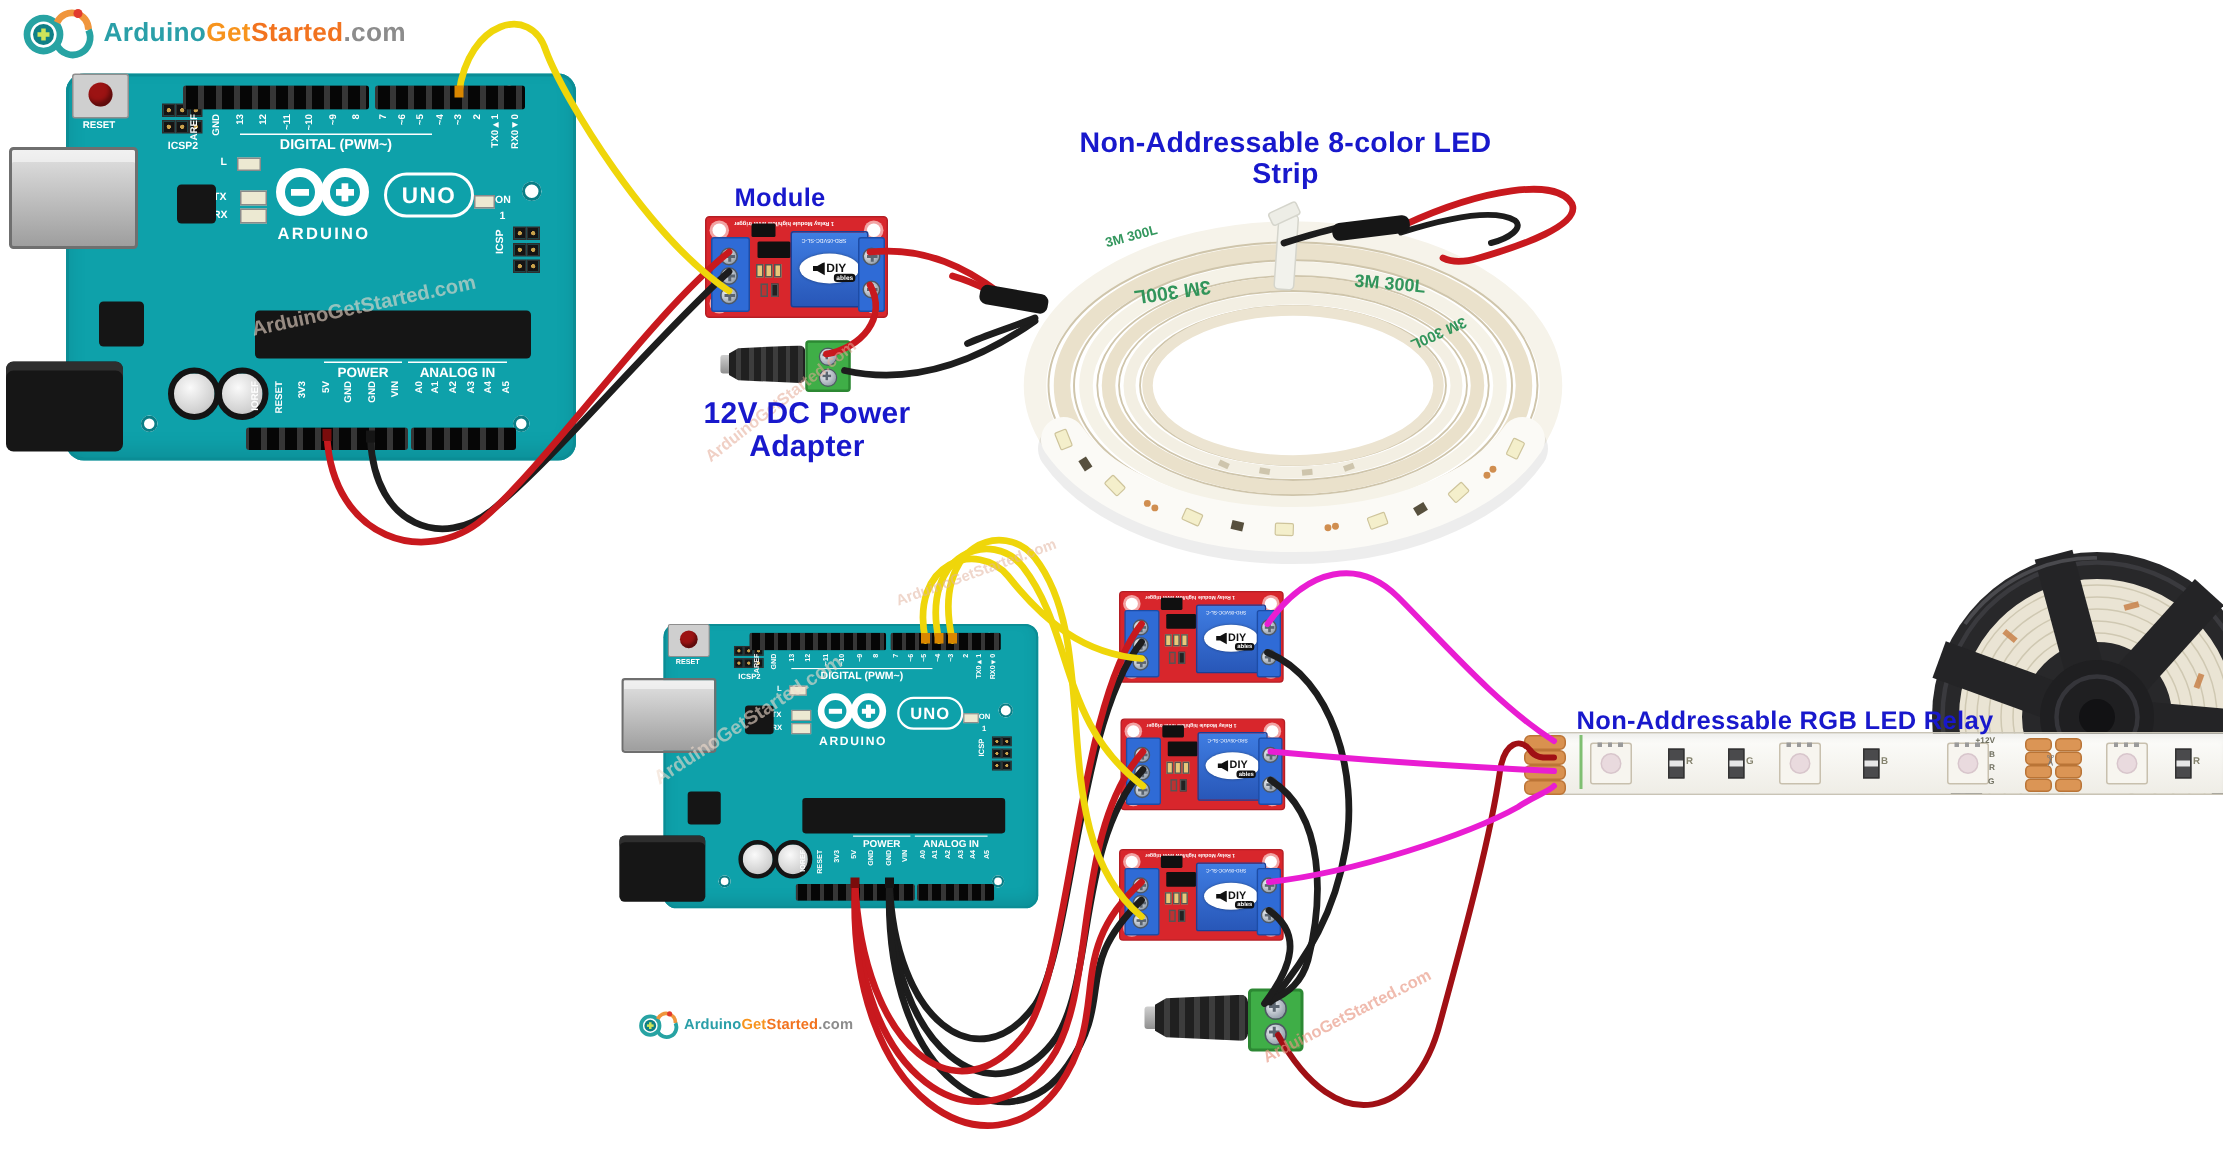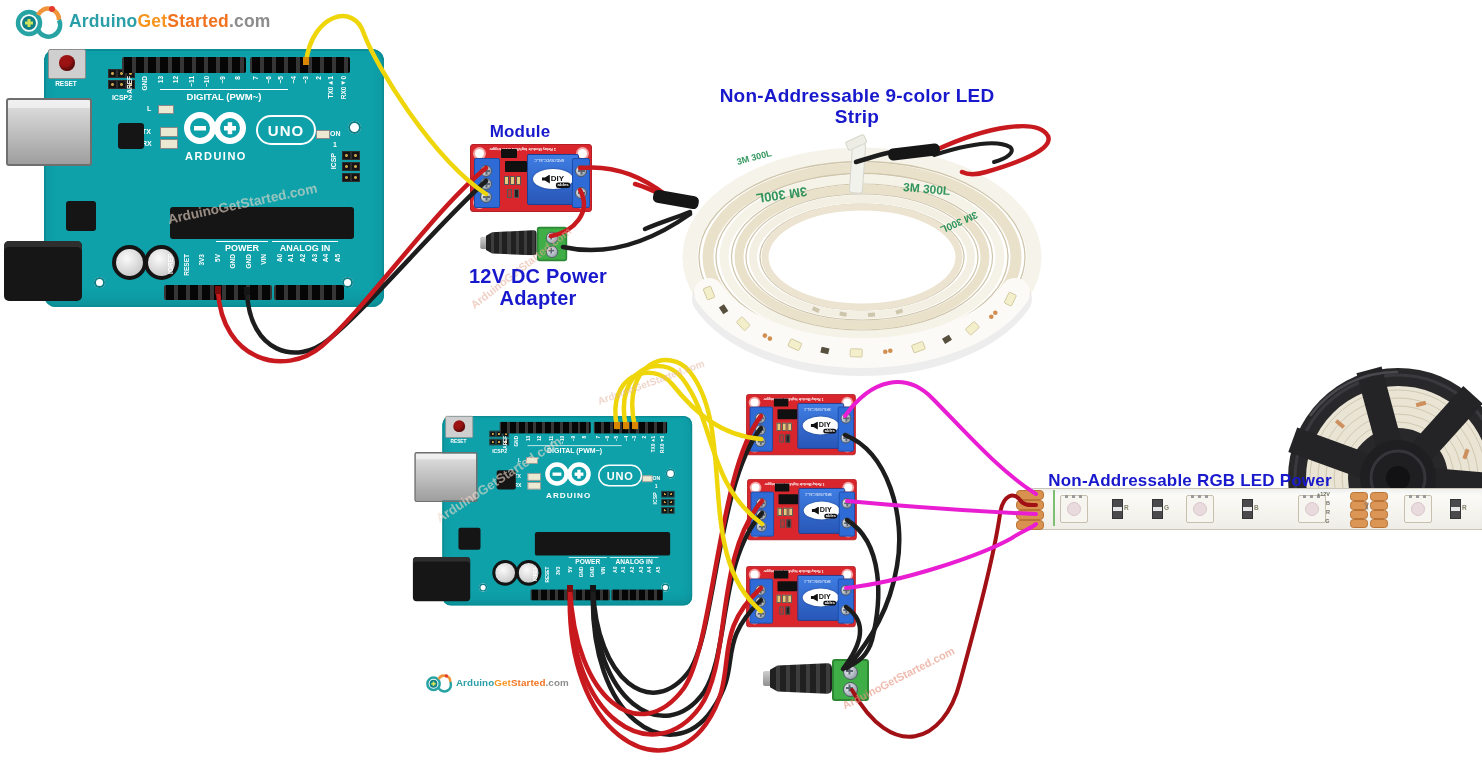--- a/index.html
+++ b/index.html
@@ -645,22 +645,22 @@
     <g fill="none" stroke-linecap="round">
       <path d="M201,67 C217,62 231,58 241,56" stroke="#1D1D1D" stroke-width="4.5"></path>
       <path d="M279,60 C317,48 343,45 355,52 C361,57 351,64 339,67" stroke="#1D1D1D" stroke-width="4"></path>
       <path d="M281,55 C333,31 383,23 393,41 C399,55 359,69 331,77 C321,80 313,80 307,77" stroke="#C8191E" stroke-width="4.5"></path>
       <rect x="233" y="51" width="52" height="12" rx="5" fill="#161616" transform="rotate(-7 259 57)"></rect>
     </g>
   </svg>
 
   <div class="bluelabel" style="left:470px;top:123px;width:100px;font-size:17px;z-index:6;">Module</div>
   <div class="bluelabel" style="left:443px;top:265px;width:190px;font-size:20px;z-index:6;">12V DC Power Adapter</div>
-  <div class="bluelabel" style="left:712px;top:86px;width:290px;font-size:19px;z-index:6;">Non-Addressable 9-color LED Strip</div>
-  <div class="bluelabel" style="left:1040px;top:472px;width:300px;font-size:17px;z-index:6;">Non-Addressable RGB LED Power</div>
+  <div class="bluelabel" style="left:712px;top:86px;width:290px;font-size:19px;z-index:6;">Non-Addressable 8-color LED Strip</div>
+  <div class="bluelabel" style="left:1040px;top:472px;width:300px;font-size:17px;z-index:6;">Non-Addressable RGB LED Relay</div>
 
   <div class="wm" style="left:168px;top:212px;font-size:13.5px;color:rgba(240,220,205,.6);transform:rotate(-12deg);z-index:5;">ArduinoGetStarted.com</div>
   <div class="wm" style="left:472px;top:300px;font-size:11px;color:rgba(228,170,150,.55);transform:rotate(-38deg);z-index:5;">ArduinoGetStarted.com</div>
   <div class="wm" style="left:437px;top:512px;font-size:13px;color:rgba(240,220,205,.6);transform:rotate(-33deg);z-index:5;">ArduinoGetStarted.com</div>
   <div class="wm" style="left:843px;top:700px;font-size:11px;color:rgba(232,150,130,.65);transform:rotate(-27deg);z-index:5;">ArduinoGetStarted.com</div>
   <div class="wm" style="left:598px;top:396px;font-size:10px;color:rgba(225,180,160,.55);transform:rotate(-20deg);z-index:5;">ArduinoGetStarted.com</div>
 
 </div>
 
 </body></html>

